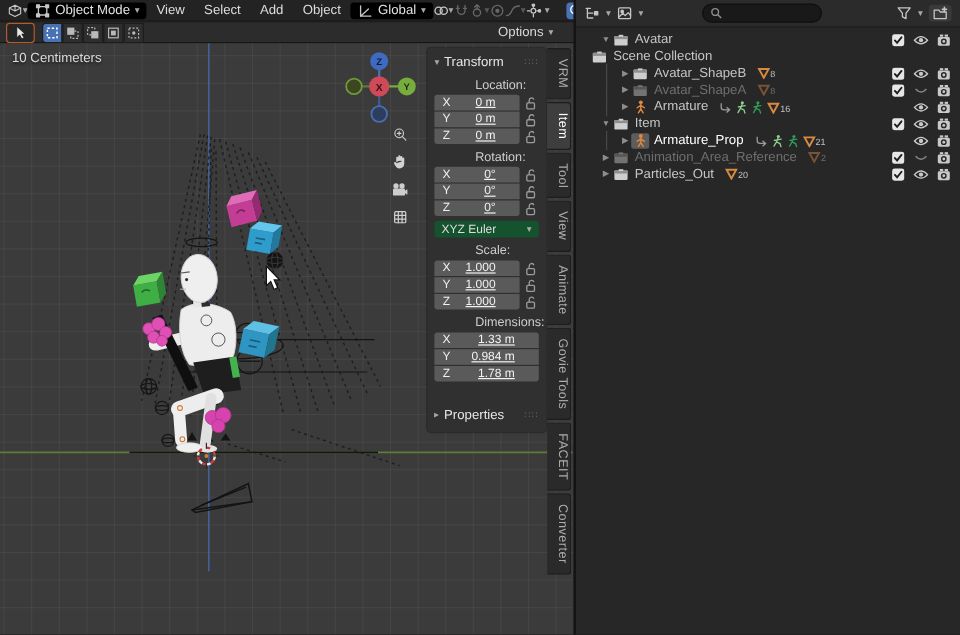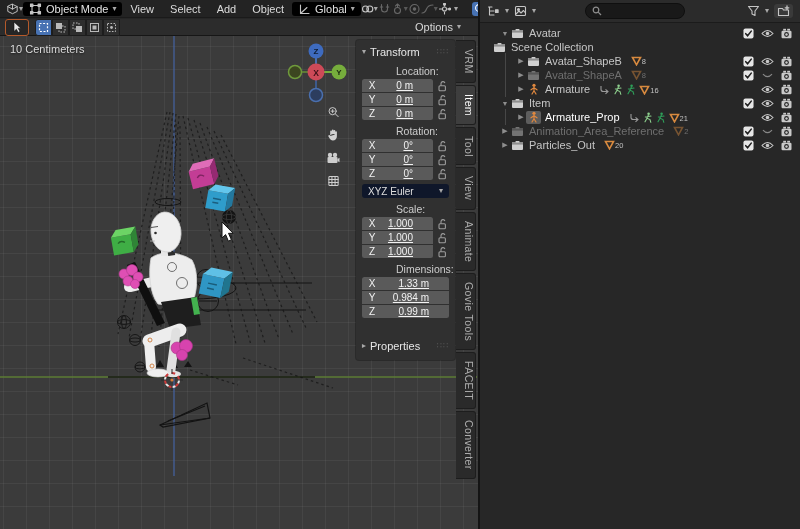--- a/index.html
+++ b/index.html
@@ -43,21 +43,21 @@
   .phead{display:flex;align-items:center;gap:4px;height:17px;color:#e6e6e6;}
   .grip{margin-left:auto;color:#606060;font-size:8px;letter-spacing:1px;}
   .plabel{color:#cdcdcd;margin:5px 0 2px;font-size:10.5px;padding-left:34px;}
   .rowline{display:flex;align-items:center;margin-bottom:1px;height:13px;}
   .prow{flex:1;display:flex;background:#5a5a5a;height:13px;align-items:center;font-size:10px;color:#f2f2f2;}
   .stack .rowline:first-child .prow{border-radius:2.5px 2.5px 0 0;}
   .stack .rowline:last-child .prow{border-radius:0 0 2.5px 2.5px;}
   .axis{width:20px;text-align:center;}
   .val{flex:1;text-align:right;padding-right:20px;text-decoration:underline;}
   .lock{width:13px;display:flex;justify-content:center;margin-left:3px;}
-  .pdrop{height:14px;background:#0f172a;border-radius:3px;display:flex;align-items:center;
+  .pdrop{height:14px;background:#14532d;border-radius:3px;display:flex;align-items:center;
         padding:0 6px;color:#dedede;font-size:10px;margin:4px 0 1px;}
   .pdrop .chev{margin-left:auto;}
   
   .tabs{position:absolute;left:456px;top:40px;display:flex;flex-direction:column;gap:2px;}
   .tab{writing-mode:vertical-rl;background:#2a2a2a;color:#adadad;padding:8px 0;width:20px;
         box-sizing:border-box;text-align:center;font-size:10.5px;border:1px solid #1d1d1d;border-left:none;
         border-radius:0 3px 3px 0;letter-spacing:.4px;}
   .tab.active{background:#3e3e3e;color:#ffffff;}
   
   .outliner{position:absolute;left:478px;top:0;width:322px;height:529px;background:#272727;
@@ -557,21 +557,21 @@
             </div>
             <div class="rowline">
               <div class="prow">
                 <span class="axis">Y</span>
                 <span class="val">0.984 m</span>
               </div>
             </div>
             <div class="rowline">
               <div class="prow">
                 <span class="axis">Z</span>
-                <span class="val">0.99 m</span>
+                <span class="val">1.78 m</span>
               </div>
             </div>
           </div>
         </div>
       <div class="phead" style="margin-top:19px;">
         <span class="chev" style="transform:rotate(-90deg);">▾</span>
         <span>Properties</span>
         <span class="grip">∷∷</span>
       </div>
     </div>

